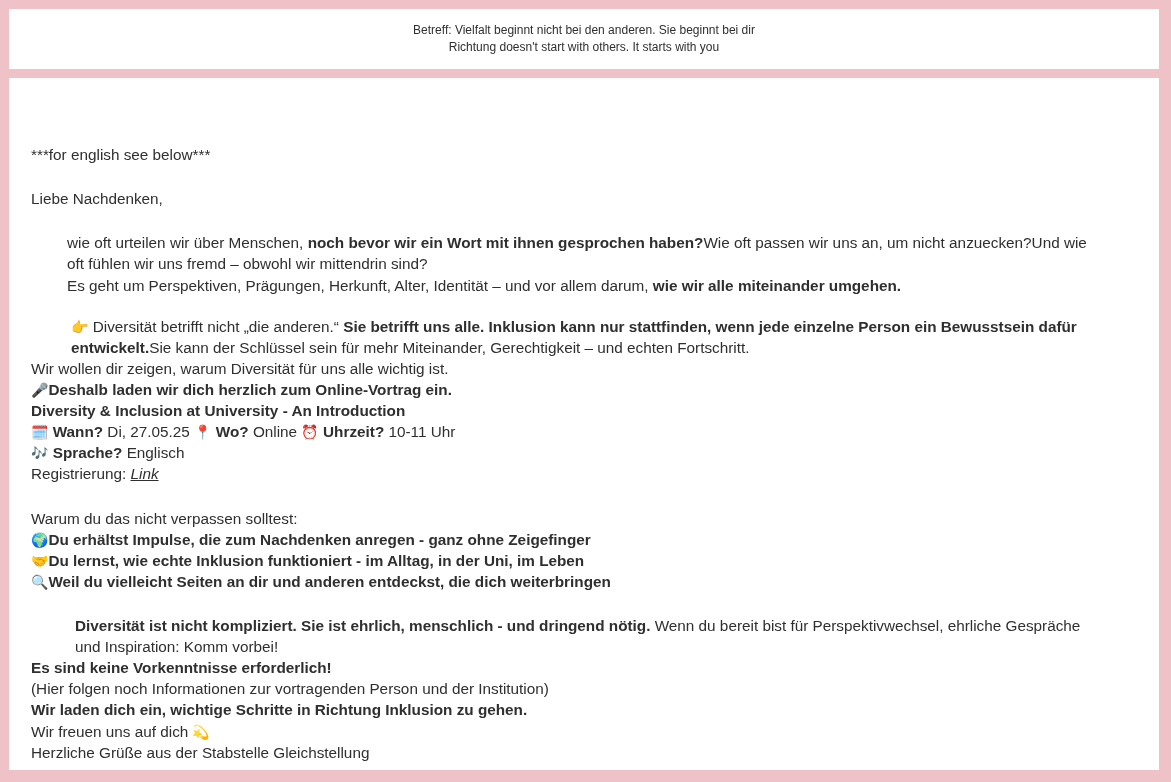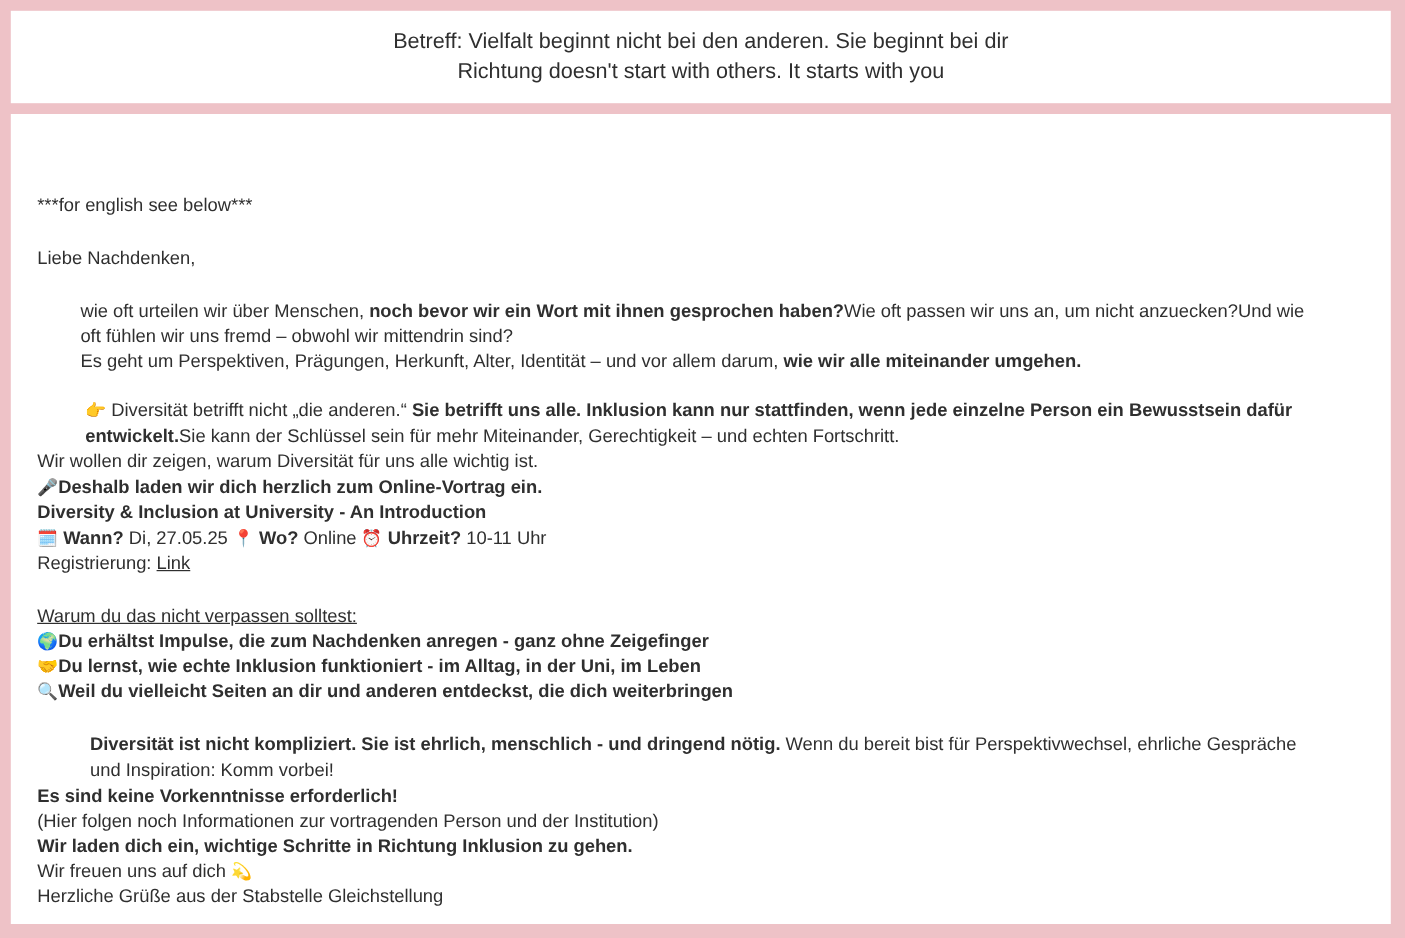--- a/index.html
+++ b/index.html
@@ -22,21 +22,21 @@
     padding: 9px 12px 12px 9px;
     display: flex;
     flex-direction: column;
     gap: 9px;
   }
   .subject-panel {
     background: #ffffff;
     box-sizing: border-box;
     padding: 13px 40px 14px 40px;
     text-align: center;
-    font-size: 18px;
+    font-size: 12px;
     line-height: 1.38;
     color: #2f2f2f;
   }
   .subject-line {
     white-space: nowrap;
   }
   .body-panel {
     background: #ffffff;
     flex: 1 1 auto;
     box-sizing: border-box;
@@ -48,22 +48,23 @@
     line-height: 1.38;
     color: #2f2f2f;
   }
   p {
     margin: 0;
   }
   .spacer-lg { height: 44px; }
   .spacer-md { height: 23px; }
   .spacer-sm { height: 20px; }
   b, .b { font-weight: bold; }
-  .u { text-decoration: underline; }
+  .u { }
   .it-u {
+    font-style: italic;
     text-decoration: underline;
   }
   .emoji {
     font-family: "DejaVu Sans", sans-serif;
     font-size: 14px;
     line-height: 1;
   }
   .row-line {
     white-space: nowrap;
   }
@@ -109,20 +110,21 @@
       <p class="wide-para2"><span class="emoji">👉</span><span> Diversität betrifft nicht „die anderen.“</span><b> Sie betrifft uns alle. Inklusion kann nur stattfinden, wenn jede einzelne Person ein Bewusstsein dafür entwickelt.</b><span>Sie kann der Schlüssel sein für mehr Miteinander, Gerechtigkeit – und echten Fortschritt.</span></p>
 
       <p>Wir wollen dir zeigen, warum Diversität für uns alle wichtig ist.</p>
 
       <p><span class="emoji">🎤</span><b>Deshalb laden wir dich herzlich zum Online-Vortrag ein.</b></p>
 
       <p><b>Diversity &amp; Inclusion at University - An Introduction</b></p>
 
       <p class="row-line"><span class="emoji">🗓️</span> <b>Wann?</b> <span>Di, 27.05.25</span> <span class="emoji">📍</span> <b>Wo?</b> <span>Online</span> <span class="emoji">⏰</span> <b>Uhrzeit?</b> <span>10-11 Uhr</span></p>
 
+      <p><span class="emoji">🎶</span> <b>Sprache?</b> <span>Englisch</span></p>
 
       <p><span>Registrierung:</span> <a class="it-u" href="#" style="color:#2f2f2f;">Link</a></p>
 
       <div class="spacer-md"></div>
 
       <p><span class="u">Warum du das nicht verpassen solltest:</span></p>
 
       <p><span class="emoji">🌍</span><b>Du erhältst Impulse, die zum Nachdenken anregen - ganz ohne Zeigefinger</b></p>
 
       <p><span class="emoji">🤝</span><b>Du lernst, wie echte Inklusion funktioniert - im Alltag, in der Uni, im Leben</b></p>

